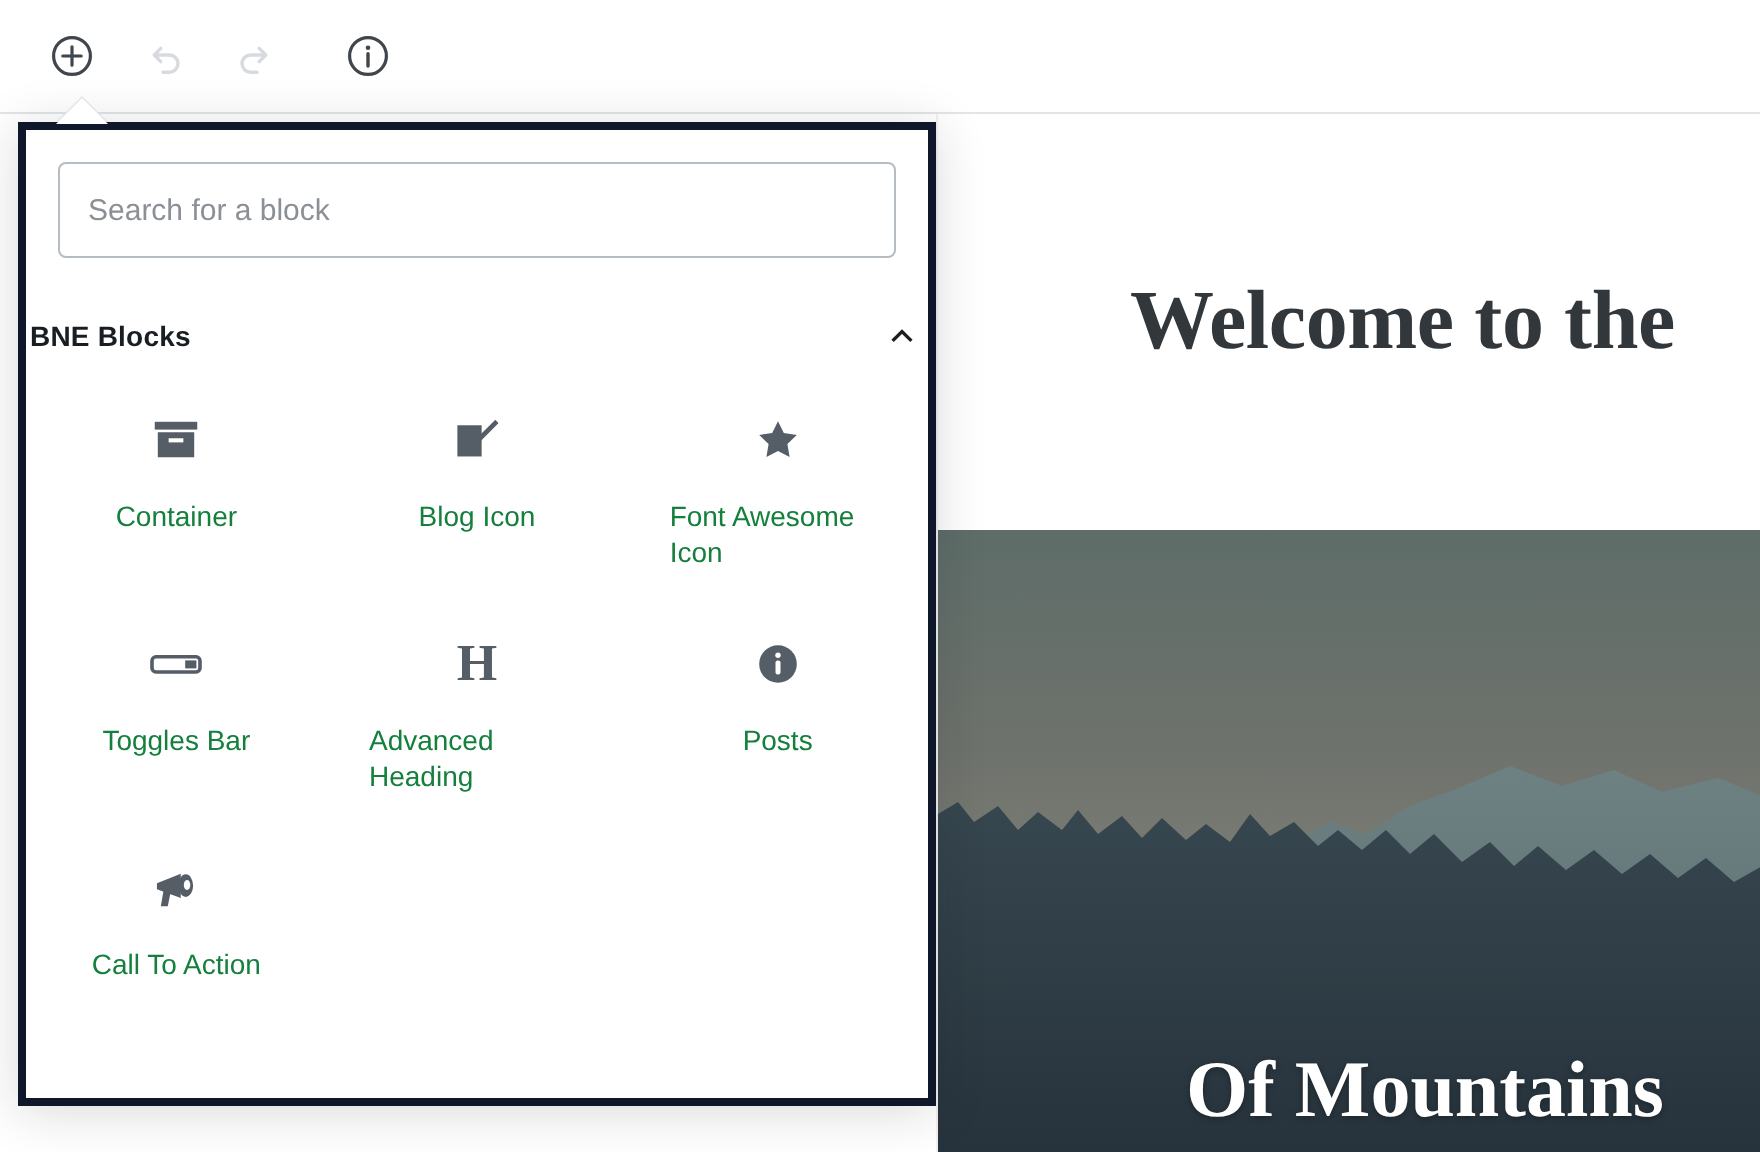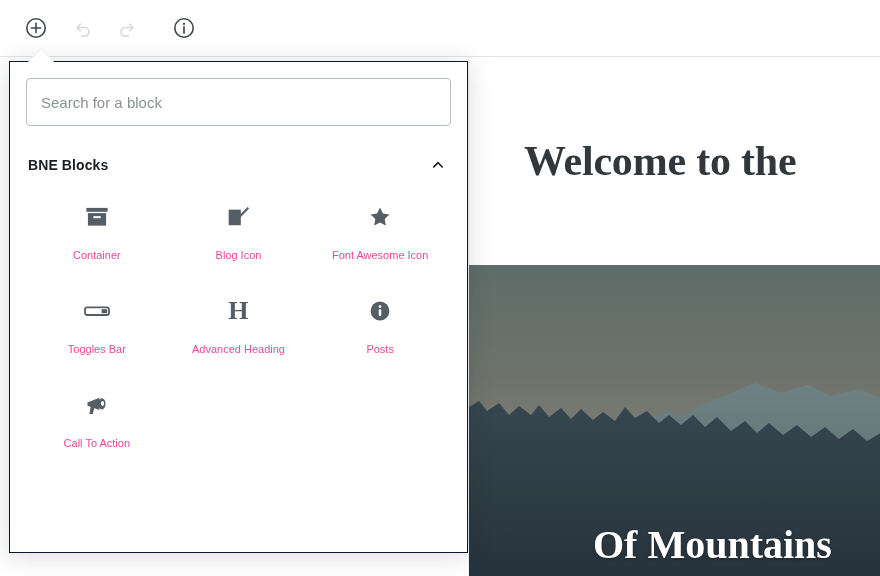--- a/index.html
+++ b/index.html
@@ -41,21 +41,21 @@
     position: absolute; left: 0; top: 0; width: 412px; height: 208px;
     display: flex; align-items: center;
     overflow: hidden;
   }
   .welcome-title {
     font-family: "Liberation Serif", serif;
     font-weight: bold;
     font-size: 42px;
     color: #32373c;
     white-space: nowrap;
-    margin-left: 55px;
+    margin-left: 96px;
     letter-spacing: -0.2px;
   }
 
   
   .hero {
     position: absolute; left: 0; top: 208px; width: 412px; height: 311px;
     overflow: hidden;
     background: linear-gradient(180deg,#5d6c68 0%, #6b706b 28%, #7a7b73 55%, #86867c 78%, #8d8c80 100%);
   }
   .hero svg { position: absolute; left: 0; bottom: 0; width: 100%; height: 100%; display: block; }
@@ -67,21 +67,21 @@
     color: #ffffff;
     white-space: nowrap;
     text-shadow: 0 1px 3px rgba(0,0,0,.35);
   }
 
   
   .inserter {
     position: absolute; left: 9px; top: 61px;
     width: 459px; height: 492px;
     background: #ffffff;
-    border: 1px solid #0f172a;
+    border: 4px solid #0f172a;
     box-shadow: 0 3px 24px rgba(18,24,32,.16);
     overflow: hidden;
     z-index: 30;
   }
   .pointer {
     position: absolute; left: 28px; top: 49px;
     width: 0; height: 0;
     border-left: 13px solid transparent;
     border-right: 13px solid transparent;
     border-bottom: 13px solid #ffffff;
@@ -96,21 +96,21 @@
     padding: 0 14px;
     font-size: 15px;
     color: #32373c;
     font-family: "Liberation Sans", sans-serif;
     background: #fff;
     outline: none;
   }
   .search-input::placeholder { color: #8b9096; }
 
   .category {
-    padding: 0 16px;
+    padding: 0 0;
   }
   .category-header {
     display: flex; align-items: center; justify-content: space-between;
     padding: 12px 2px 10px 2px;
     cursor: pointer;
   }
   .category-title {
     font-size: 14px; font-weight: bold; color: #191e23;
     letter-spacing: .1px;
   }
@@ -137,22 +137,22 @@
     margin-bottom: 12px;
   }
   .block-icon .serif-h {
     font-family: "Liberation Serif", serif;
     font-weight: bold;
     font-size: 26px;
     line-height: 1;
     color: #555d66;
   }
   .block-label {
-    font-size: 11px;
-    color: #ec4899;
+    font-size: 14px;
+    color: #15803d;
     text-align: left;
     line-height: 18px;
     max-width: 108px;
   }
 </style>
 </head>
 <body>
 
 <div id="app">
 

